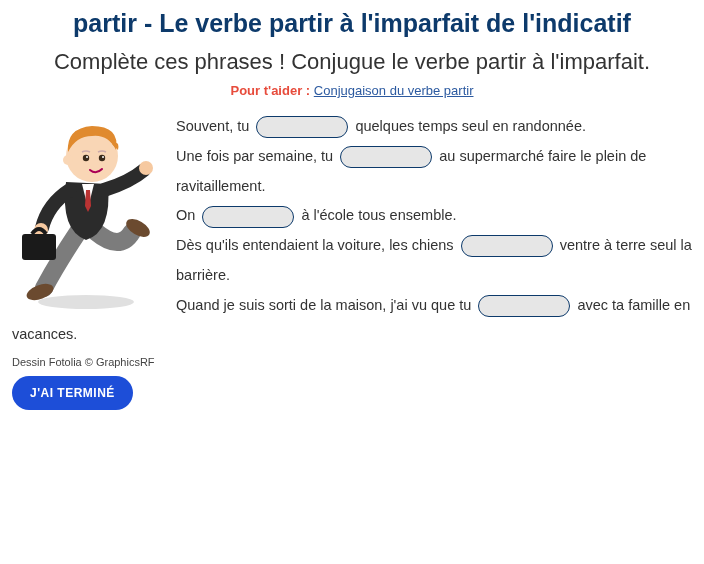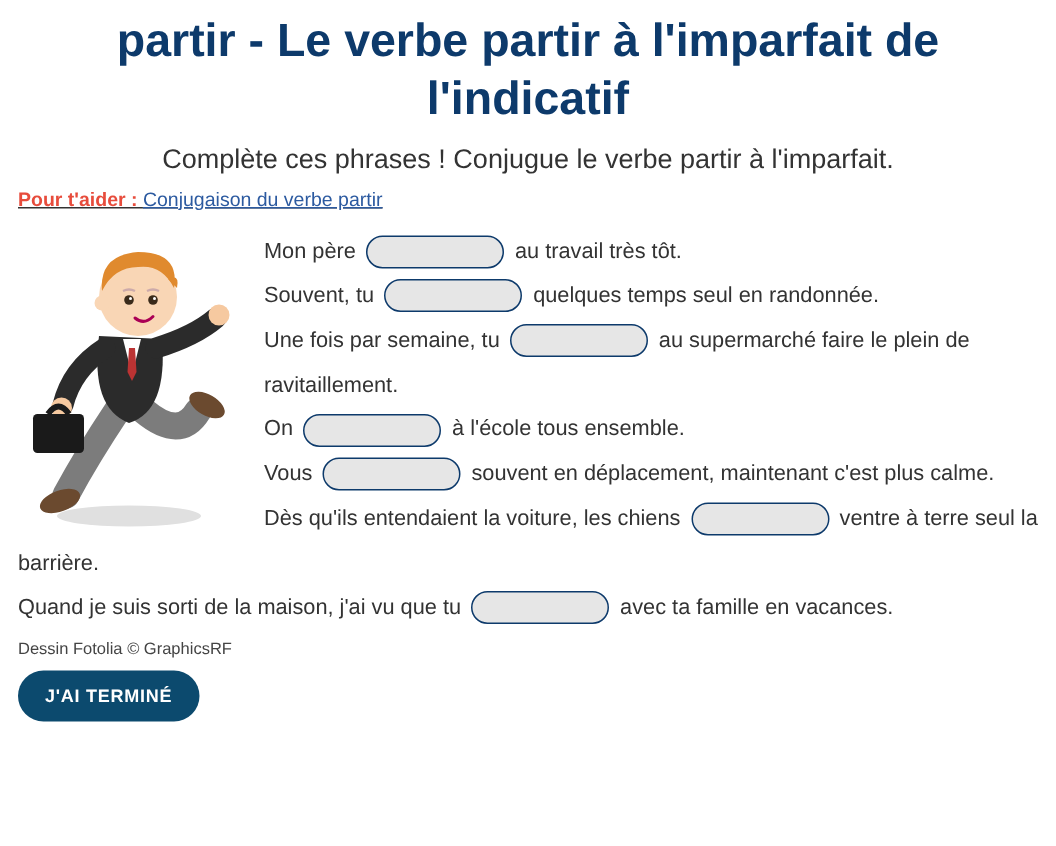--- a/index.html
+++ b/index.html
@@ -7,35 +7,35 @@
     font-family: Arial, Helvetica, sans-serif;
     margin: 0;
     padding: 8px 12px 12px 12px;
     width: 704px;
     color: #333;
     background: #fff;
   }
   h1 {
     color: #0d3a6b;
     text-align: center;
-    font-size: 31px;
+    font-size: 25px;
     font-weight: bold;
     margin: 0 0 10px 0;
     line-height: 1.25;
   }
   .subtitle {
     text-align: center;
-    font-size: 18px;
+    font-size: 22px;
     color: #333;
     margin-bottom: 8px;
   }
   .helper {
+    text-align: center;
     font-size: 13px;
     margin-bottom: 14px;
-    text-decoration: underline;
   }
   .helper-label { color: #e74c3c; font-weight: bold; }
   .helper-link { color: #2c5aa0; text-decoration: underline; }
   .content { position: relative; }
   .illus {
     float: left;
     width: 160px;
     height: 200px;
     margin: 0 8px 4px -4px;
   }
@@ -56,21 +56,21 @@
   }
   .credit {
     clear: both;
     text-align: left;
     font-size: 11px;
     color: #444;
     margin-top: 6px;
   }
   .done-btn {
     display: inline-block;
-    background: #0c4a6e;
+    background: #1d4ed8;
     color: #fff;
     font-size: 12px;
     font-weight: bold;
     letter-spacing: 0.5px;
     padding: 10px 18px;
     border-radius: 20px;
     border: none;
     margin-top: 8px;
     cursor: pointer;
   }
@@ -123,33 +123,27 @@
     <circle cx="79" cy="45" r="1" fill="#fff"></circle>
     <circle cx="95" cy="45" r="1" fill="#fff"></circle>
 
     <path d="M74 40 Q78 38 82 40" stroke="#caa" stroke-width="1.5" fill="none"></path>
     <path d="M90 40 Q94 38 98 40" stroke="#caa" stroke-width="1.5" fill="none"></path>
 
     <path d="M82 58 Q88 63 94 57" stroke="#a05" stroke-width="2" fill="none" stroke-linecap="round"></path>
   </svg>
 
   <div class="line">
-    <span>Mon père </span><span class="blank"></span><span> au travail très tôt.</span>
-  </div>
-  <div class="line">
     <span>Souvent, tu </span><span class="blank"></span><span> quelques temps seul en randonnée.</span>
   </div>
   <div class="line">
     <span>Une fois par semaine, tu </span><span class="blank"></span><span> au supermarché faire le plein de ravitaillement.</span>
   </div>
   <div class="line">
     <span>On </span><span class="blank"></span><span> à l'école tous ensemble.</span>
-  </div>
-  <div class="line">
-    <span>Vous </span><span class="blank"></span><span> souvent en déplacement, maintenant c'est plus calme.</span>
   </div>
   <div class="line">
     <span>Dès qu'ils entendaient la voiture, les chiens </span><span class="blank"></span><span> ventre à terre seul la barrière.</span>
   </div>
   <div class="line">
     <span>Quand je suis sorti de la maison, j'ai vu que tu </span><span class="blank"></span><span> avec ta famille en vacances.</span>
   </div>
 
   <div class="credit">Dessin Fotolia © GraphicsRF</div>
 

